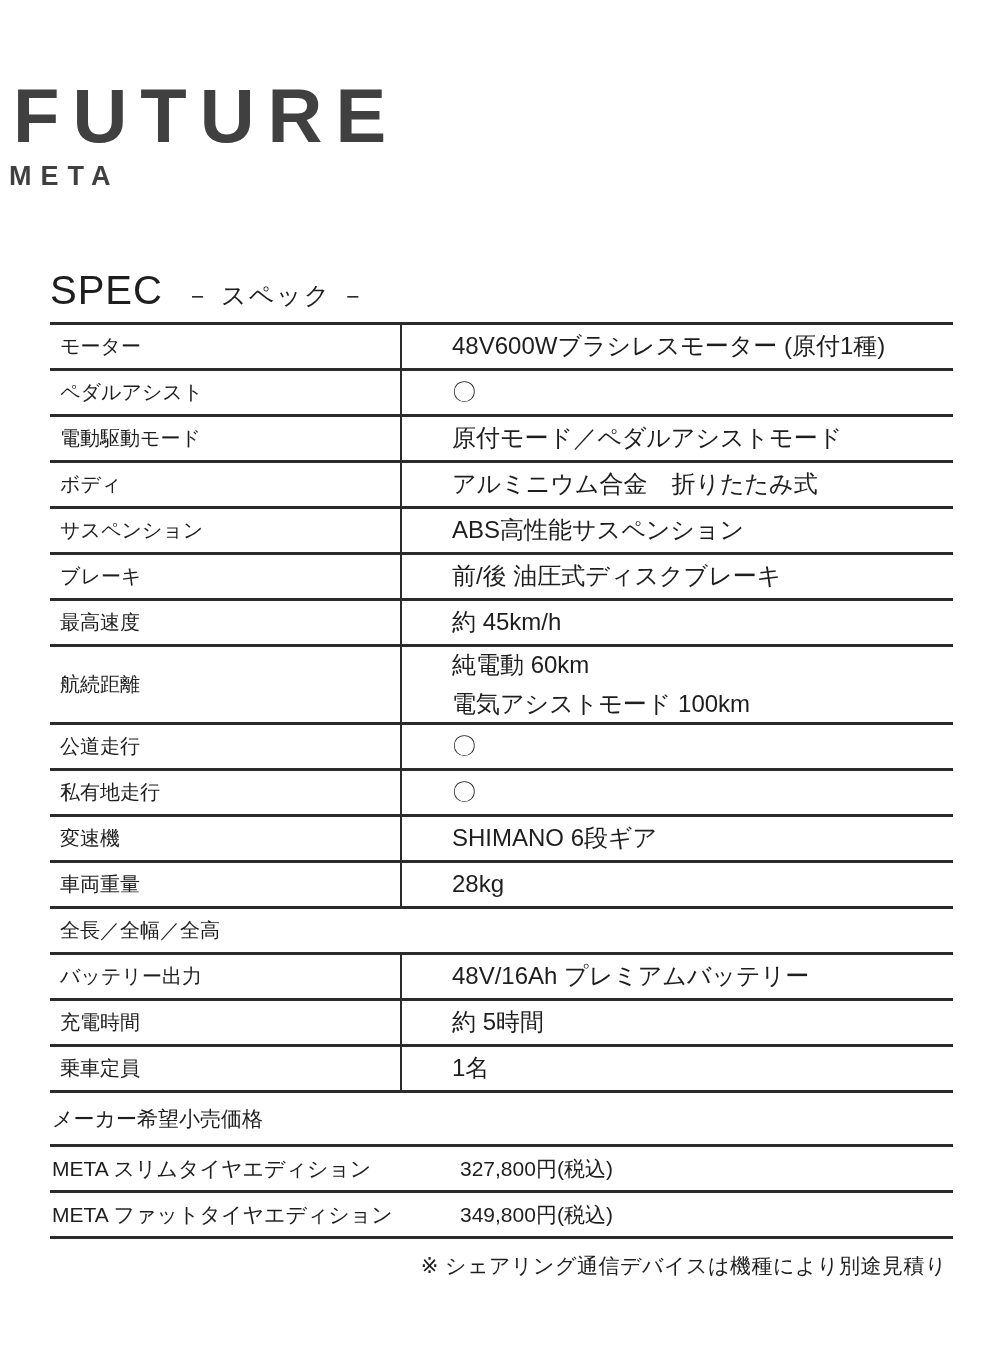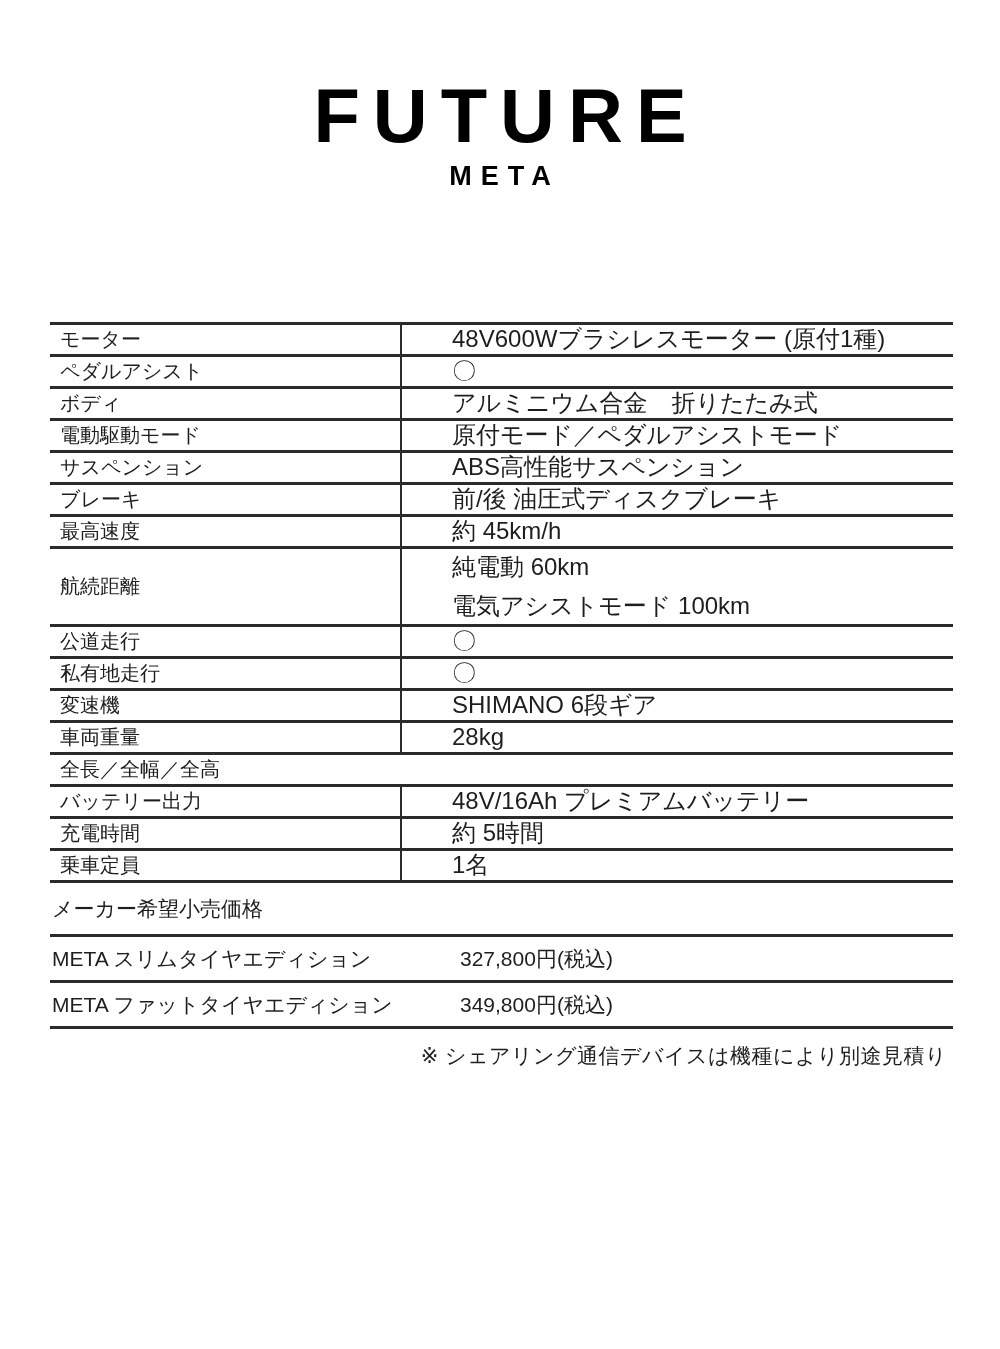--- a/index.html
+++ b/index.html
@@ -7,21 +7,21 @@
     position: relative;
     width: 1000px;
     height: 1349px;
     background: #ffffff;
     color: #1e1e1e;
     font-family: "Liberation Sans", "DejaVu Sans", sans-serif;
     overflow: hidden;
   }
 
   
-  .logo { position: absolute; top: 78px; left: 0; width: 100%; text-align: center; color: #000000; }
+  .logo { position: absolute; top: 78px; left: 0; width: 100%; text-align: left; color: #404040; }
   .logo-future {
     font-size: 76px;
     font-weight: bold;
     line-height: 1;
     letter-spacing: 13px;
     padding-left: 13px; 
   }
   .logo-meta {
     margin-top: 9px;
     font-size: 27px;
@@ -44,21 +44,21 @@
   .spec-subtitle { font-size: 25px; letter-spacing: 2px; }
 
   
   .content { position: absolute; left: 50px; top: 322px; width: 903px; }
 
   
   .spec-table { border-top: 3px solid #2b2b2b; }
   .spec-row {
     display: flex;
     box-sizing: border-box;
-    height: 32px;
+    height: 46px;
     border-bottom: 3px solid #2b2b2b;
     align-items: stretch;
   }
   .spec-row.tall { height: 78px; }
   .spec-label {
     width: 350px;
     box-sizing: border-box;
     padding-left: 10px;
     font-size: 20px;
     display: flex;
@@ -108,42 +108,46 @@
 </head>
 <body>
 
 <div class="page">
 
   <div class="logo">
     <div class="logo-future">FUTURE</div>
     <div class="logo-meta">META</div>
   </div>
 
+  <div class="spec-heading">
+    <span class="spec-title">SPEC</span>
+    <span class="spec-subtitle">－ スペック －</span>
+  </div>
 
   <div class="content">
 
     <div class="spec-table">
   <div class="spec-row">
     <div class="spec-label">モーター</div>
     <div class="spec-value">48V600Wブラシレスモーター (原付1種)</div>
   </div>
 
   <div class="spec-row">
     <div class="spec-label">ペダルアシスト</div>
     <div class="spec-value">〇</div>
   </div>
 
   <div class="spec-row">
+    <div class="spec-label">電動駆動モード</div>
+    <div class="spec-value">原付モード／ペダルアシストモード</div>
+  </div>
+
+  <div class="spec-row">
     <div class="spec-label">ボディ</div>
     <div class="spec-value">アルミニウム合金　折りたたみ式</div>
-  </div>
-
-  <div class="spec-row">
-    <div class="spec-label">電動駆動モード</div>
-    <div class="spec-value">原付モード／ペダルアシストモード</div>
   </div>
 
   <div class="spec-row">
     <div class="spec-label">サスペンション</div>
     <div class="spec-value">ABS高性能サスペンション</div>
   </div>
 
   <div class="spec-row">
     <div class="spec-label">ブレーキ</div>
     <div class="spec-value">前/後 油圧式ディスクブレーキ</div>

